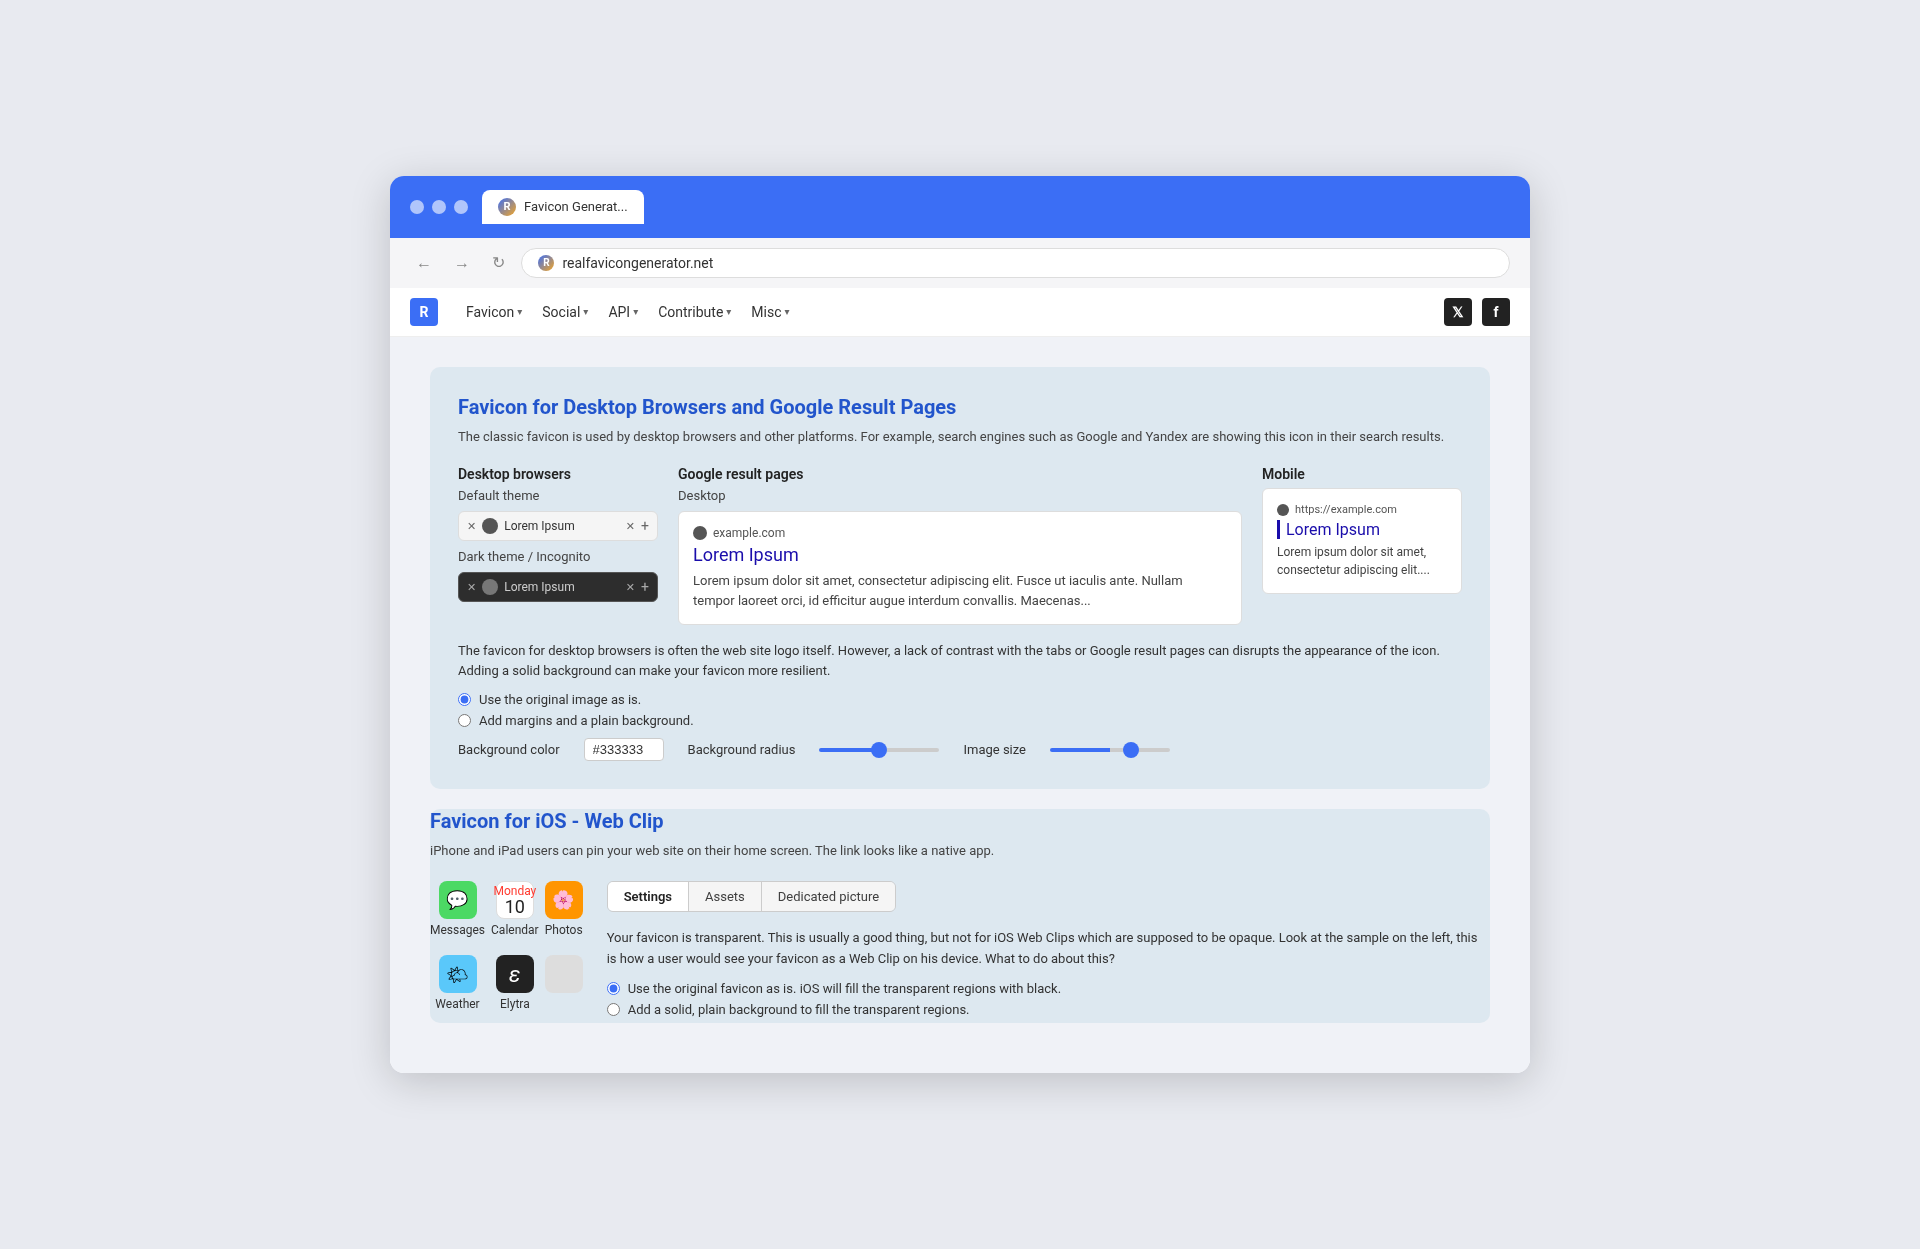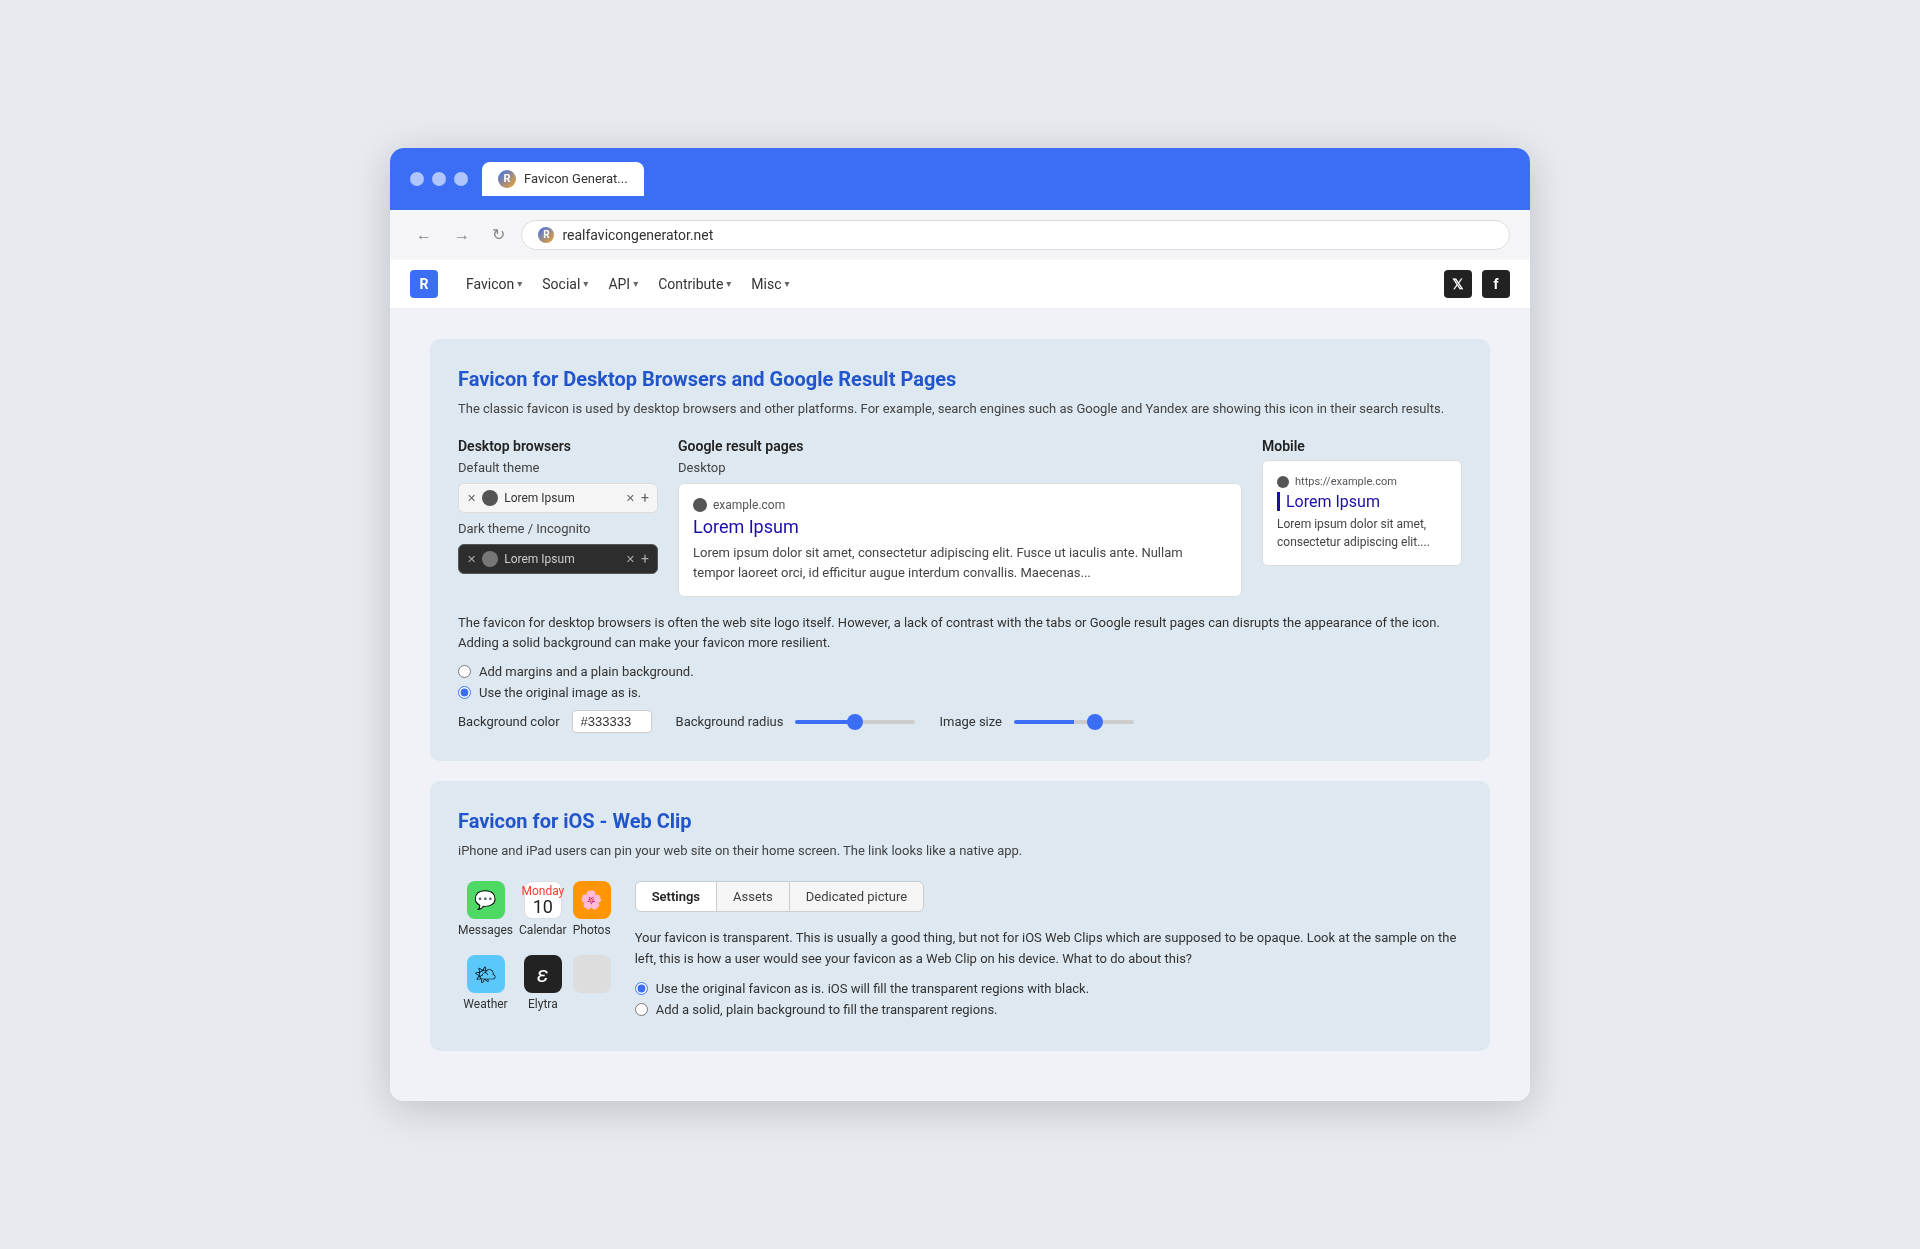--- a/index.html
+++ b/index.html
@@ -75,28 +75,28 @@
     .mobile-link { font-size: 16px; color: #1a0dab; margin-bottom: 4px; border-left: 3px solid #1a0dab; padding-left: 6px; }
     .mobile-snippet { font-size: 12px; color: #444; line-height: 1.5; }
 
     
     .options-section { margin-top: 16px; }
     .options-desc { font-size: 13px; color: #333; margin-bottom: 12px; line-height: 1.5; }
     .radio-option { display: flex; align-items: center; gap: 8px; font-size: 13px; color: #333; margin-bottom: 6px; cursor: pointer; }
     .radio-option input[type=radio] { accent-color: #3b6ef5; }
 
     .bg-controls { display: flex; align-items: center; gap: 24px; margin-top: 10px; flex-wrap: wrap; }
-    .bg-control { display: flex; align-items: center; gap: 12px; font-size: 13px; color: #333; }
+    .bg-control { display: flex; align-items: center; gap: 24px; font-size: 13px; color: #333; }
     .color-input { border: 1px solid #ccc; border-radius: 4px; padding: 3px 8px; font-size: 13px; color: #333; width: 80px; }
     .slider-container { display: flex; align-items: center; gap: 6px; }
     .range-slider { -webkit-appearance: none; width: 120px; height: 4px; border-radius: 2px; background: linear-gradient(to right, #3b6ef5 50%, #ccc 50%); outline: none; }
     .range-slider::-webkit-slider-thumb { -webkit-appearance: none; width: 16px; height: 16px; border-radius: 50%; background: #3b6ef5; cursor: pointer; }
 
     
-    .ios-section { background: #dde8f0; border-radius: 10px; padding: 28px; margin-bottom: 20px; }
+    .ios-section { background: #dde8f0; border-radius: 10px; margin-bottom: 20px; }
 
     .ios-cols { display: flex; gap: 24px; }
 
     .ios-icons { flex: 0 0 140px; display: grid; grid-template-columns: repeat(3, 1fr); gap: 6px; }
     .ios-app-icon { display: flex; flex-direction: column; align-items: center; gap: 4px; }
     .ios-icon { width: 38px; height: 38px; border-radius: 8px; display: flex; align-items: center; justify-content: center; font-size: 18px; }
     .ios-icon-label { font-size: 12px; color: #333; text-align: center; }
     .ios-icon-green { background: #4cd964; }
     .ios-icon-white { background: #fff; border: 1px solid #ddd; }
     .ios-icon-orange { background: #ff9500; }
@@ -207,26 +207,26 @@
             </div>
             <div class="mobile-link">Lorem Ipsum</div>
             <div class="mobile-snippet">Lorem ipsum dolor sit amet, consectetur adipiscing elit....</div>
           </div>
         </div>
       </div>
 
       <div class="options-section">
         <div class="options-desc">The favicon for desktop browsers is often the web site logo itself. However, a lack of contrast with the tabs or Google result pages can disrupts the appearance of the icon. Adding a solid background can make your favicon more resilient.</div>
         <label class="radio-option">
+          <input type="radio" name="bg-option" checked="" style="">
+          <span>Use the original image as is.</span>
+        </label>
+        <label class="radio-option">
           <input type="radio" name="bg-option" style="">
           <span>Add margins and a plain background.</span>
-        </label>
-        <label class="radio-option">
-          <input type="radio" name="bg-option" checked="" style="">
-          <span>Use the original image as is.</span>
         </label>
         <div class="bg-controls">
           <div class="bg-control">
             <span>Background color</span>
             <input class="color-input" type="text" value="#333333" style="">
           </div>
           <div class="bg-control">
             <span>Background radius</span>
             <div class="slider-container">
               <input class="range-slider" type="range" min="0" max="100" value="50" style="">

